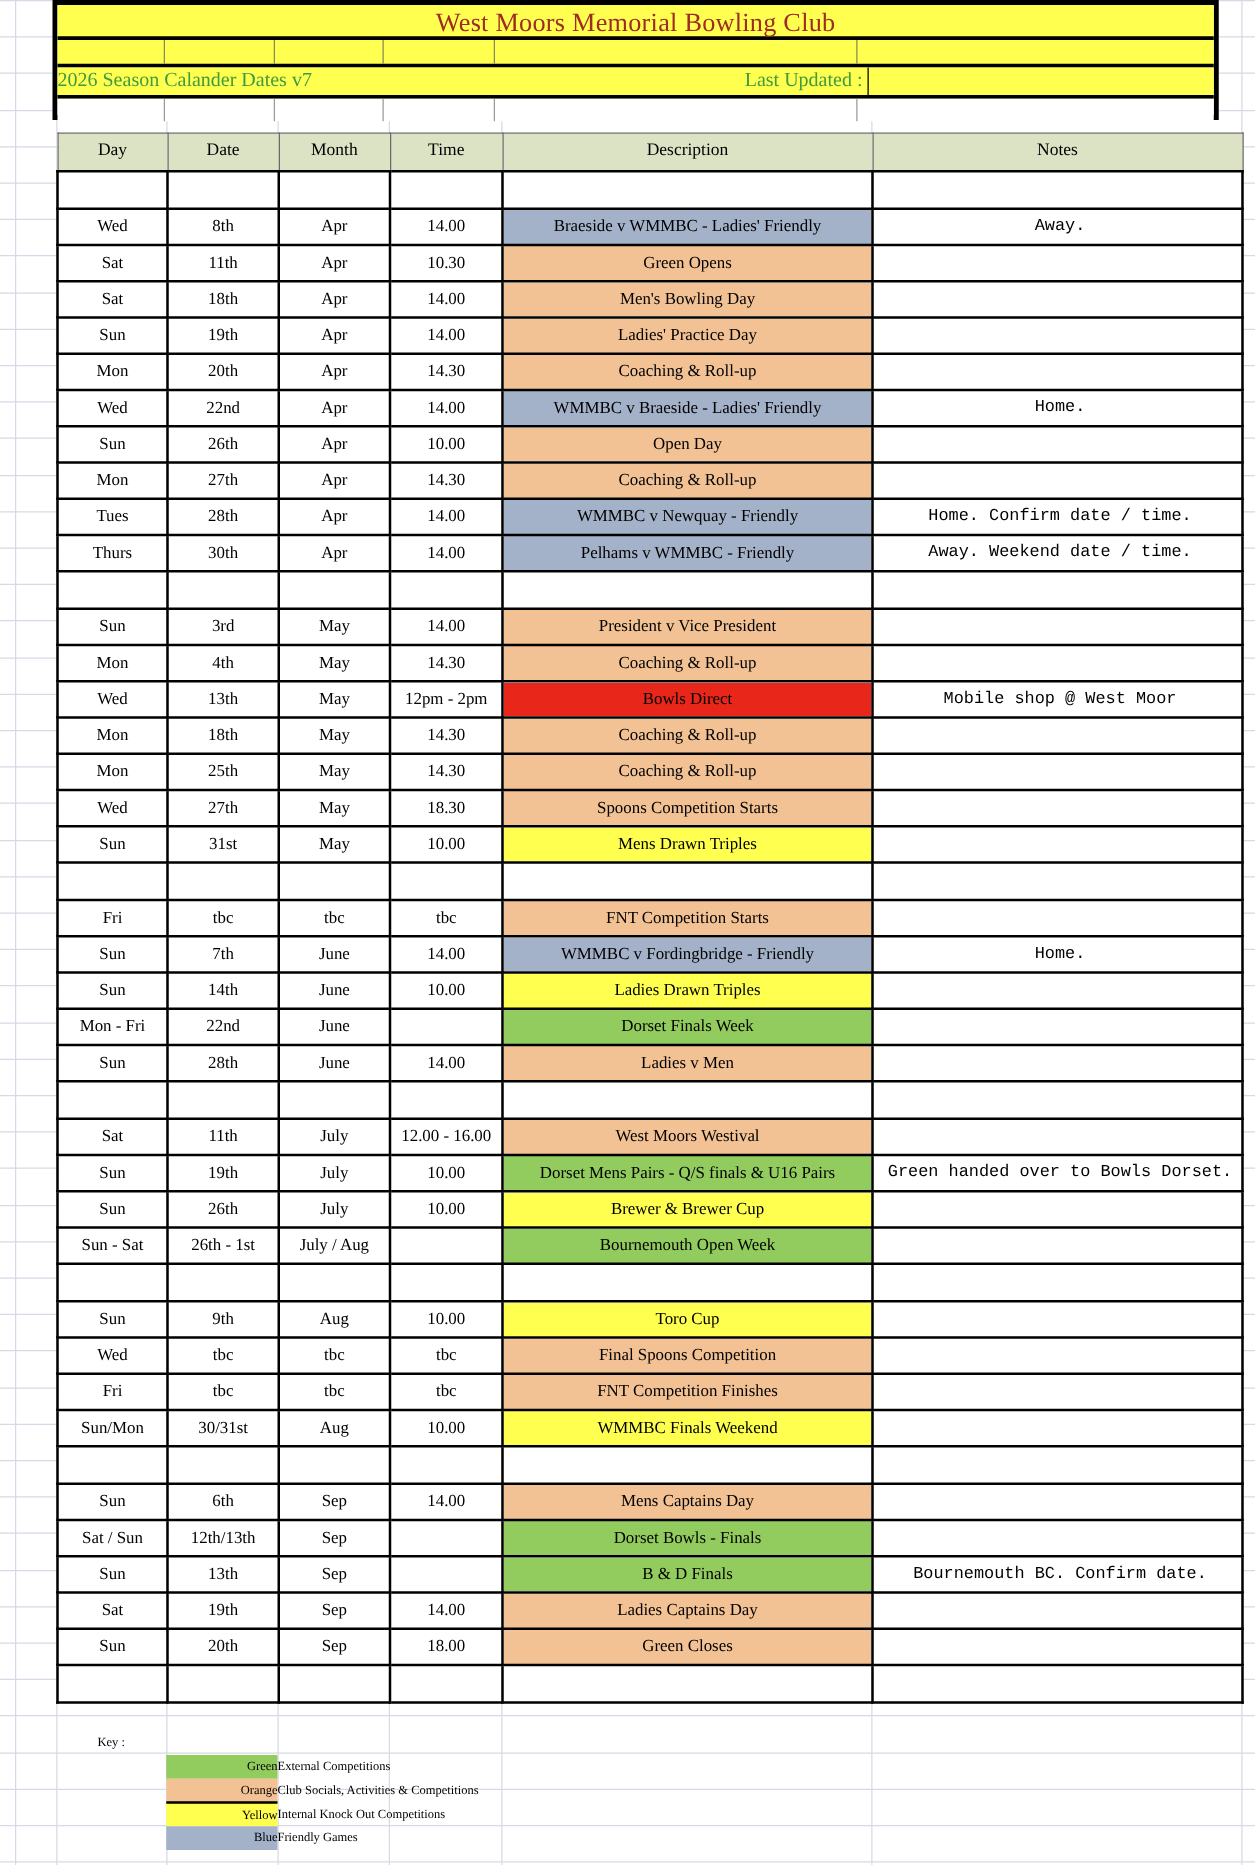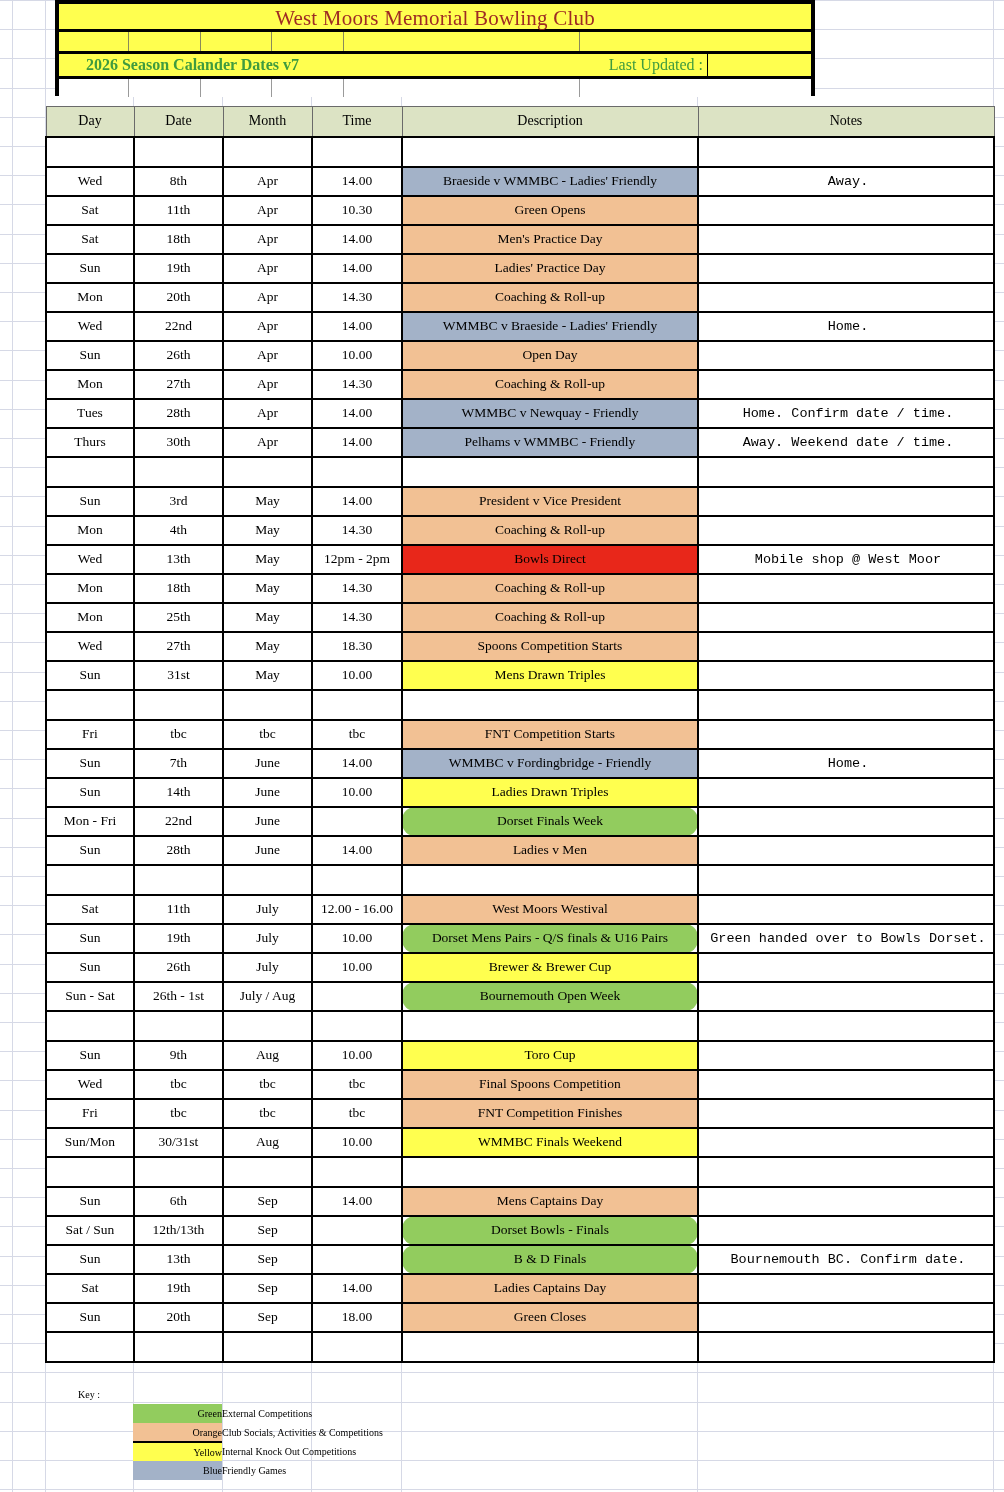--- a/index.html
+++ b/index.html
@@ -14,21 +14,21 @@
   
   .gridcol{position:absolute;top:0;bottom:0;width:1px;background:#d6d9e6;}
   .gridrow{position:absolute;left:0;right:0;height:1px;background:#d6d9e6;}
 
   
   table.grid{border-collapse:collapse;table-layout:fixed;}
   table.grid td{padding:0;vertical-align:middle;}
 
   
   #titleblock{
-    position:absolute;left:55px;top:0px;width:760px;height:96px;
+    position:absolute;left:42px;top:0px;width:933px;height:96px;
     border:4px solid #000;box-sizing:border-box;background:#ffffff;
   }
   #title-row{
     height:28px;line-height:28px;background:#ffff4f;
     border-bottom:3px solid #000;box-sizing:border-box;
     text-align:center;
   }
   #title-text{
     color:#9e2b24;font-size:21px;letter-spacing:.2px;
   }
@@ -36,21 +36,21 @@
     height:22px;background:#ffff4f;border-bottom:3px solid #000;box-sizing:border-box;
     display:flex;
   }
   #blank-yellow-row .cy{border-right:1px solid #8a8a5a;box-sizing:border-box;height:100%;}
   #subtitle-row{
     height:25px;background:#ffff4f;border-bottom:3px solid #000;box-sizing:border-box;
     display:flex;align-items:center;
   }
   #subtitle-row .sc{height:100%;display:flex;align-items:center;box-sizing:border-box;}
   .sub-green{color:#3f9b3f;font-size:16px;}
-  #subtitle-left{width:267px;justify-content:center;font-weight:bold;}
+  #subtitle-left{width:267px;justify-content:flex-start;}
   #subtitle-mid{width:382px;justify-content:flex-end;padding-right:4px;border-right:1px solid #000;}
   #subtitle-right{width:294px;justify-content:flex-start;padding-left:5px;}
   #white-row{height:18px;background:#ffffff;display:flex;}
   #white-row .wc{border-right:1px solid #9a9a9a;box-sizing:border-box;height:100%;}
 
   
   #maintable{
     position:absolute;left:45px;top:106px;
     width:948px;border-collapse:collapse;table-layout:fixed;
   }
@@ -64,21 +64,21 @@
     border:1px solid #6a6a6a;
   }
   #maintable td.notes{
     text-align:center;padding-left:4px;font-size:13.5px;font-family:Liberation Mono, monospace;
   }
   #maintable td.spacer{height:30px;}
   #maintable tr.spacer-row td{border-top:2px solid #000;border-bottom:2px solid #000;}
 
   
   .c-orange{background:#f2c194 !important;}
-  .c-green {background:#92cc5e !important;border-radius:13px;}
+  .c-green {background:#92cc5e !important;}
   .c-blue  {background:#a3b2c8 !important;}
   .c-yellow{background:#ffff4f !important;}
   .c-red   {background:#e8271a !important;}
   .c-white {background:#ffffff !important;}
 
   
   #legend{position:absolute;left:45px;top:1385px;width:948px;}
   #legend table{border-collapse:collapse;table-layout:fixed;width:948px;}
   #legend td{height:19px;font-size:10px;padding:0;vertical-align:middle;}
   .key-label{width:88px;text-align:center;font-size:14px;}
@@ -229,21 +229,21 @@
           <td>Apr</td>
           <td>10.30</td>
           <td class="c-orange">Green Opens</td>
           <td class="notes"></td>
         </tr>
         <tr>
           <td>Sat</td>
           <td>18th</td>
           <td>Apr</td>
           <td>14.00</td>
-          <td class="c-orange">Men's Practice Day</td>
+          <td class="c-orange">Men's Bowling Day</td>
           <td class="notes"></td>
         </tr>
         <tr>
           <td>Sun</td>
           <td>19th</td>
           <td>Apr</td>
           <td>14.00</td>
           <td class="c-orange">Ladies' Practice Day</td>
           <td class="notes"></td>
         </tr>

